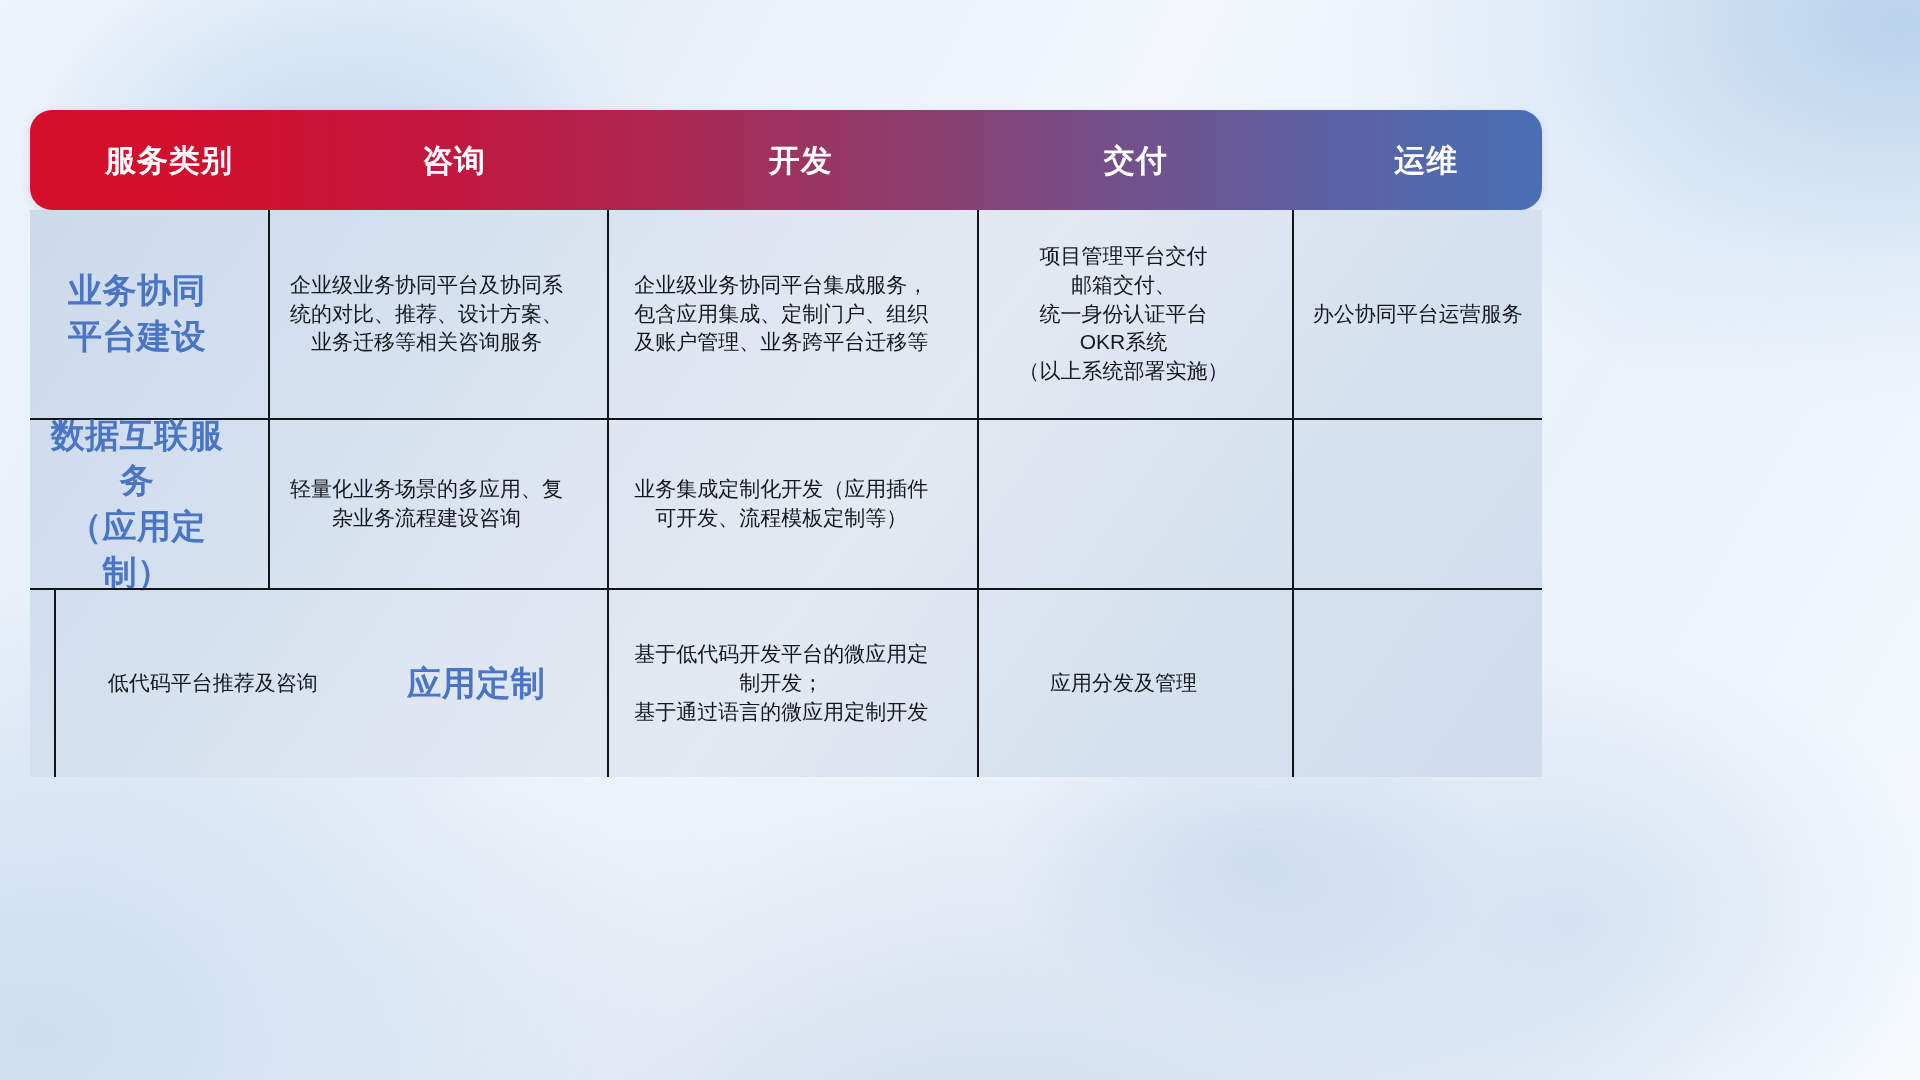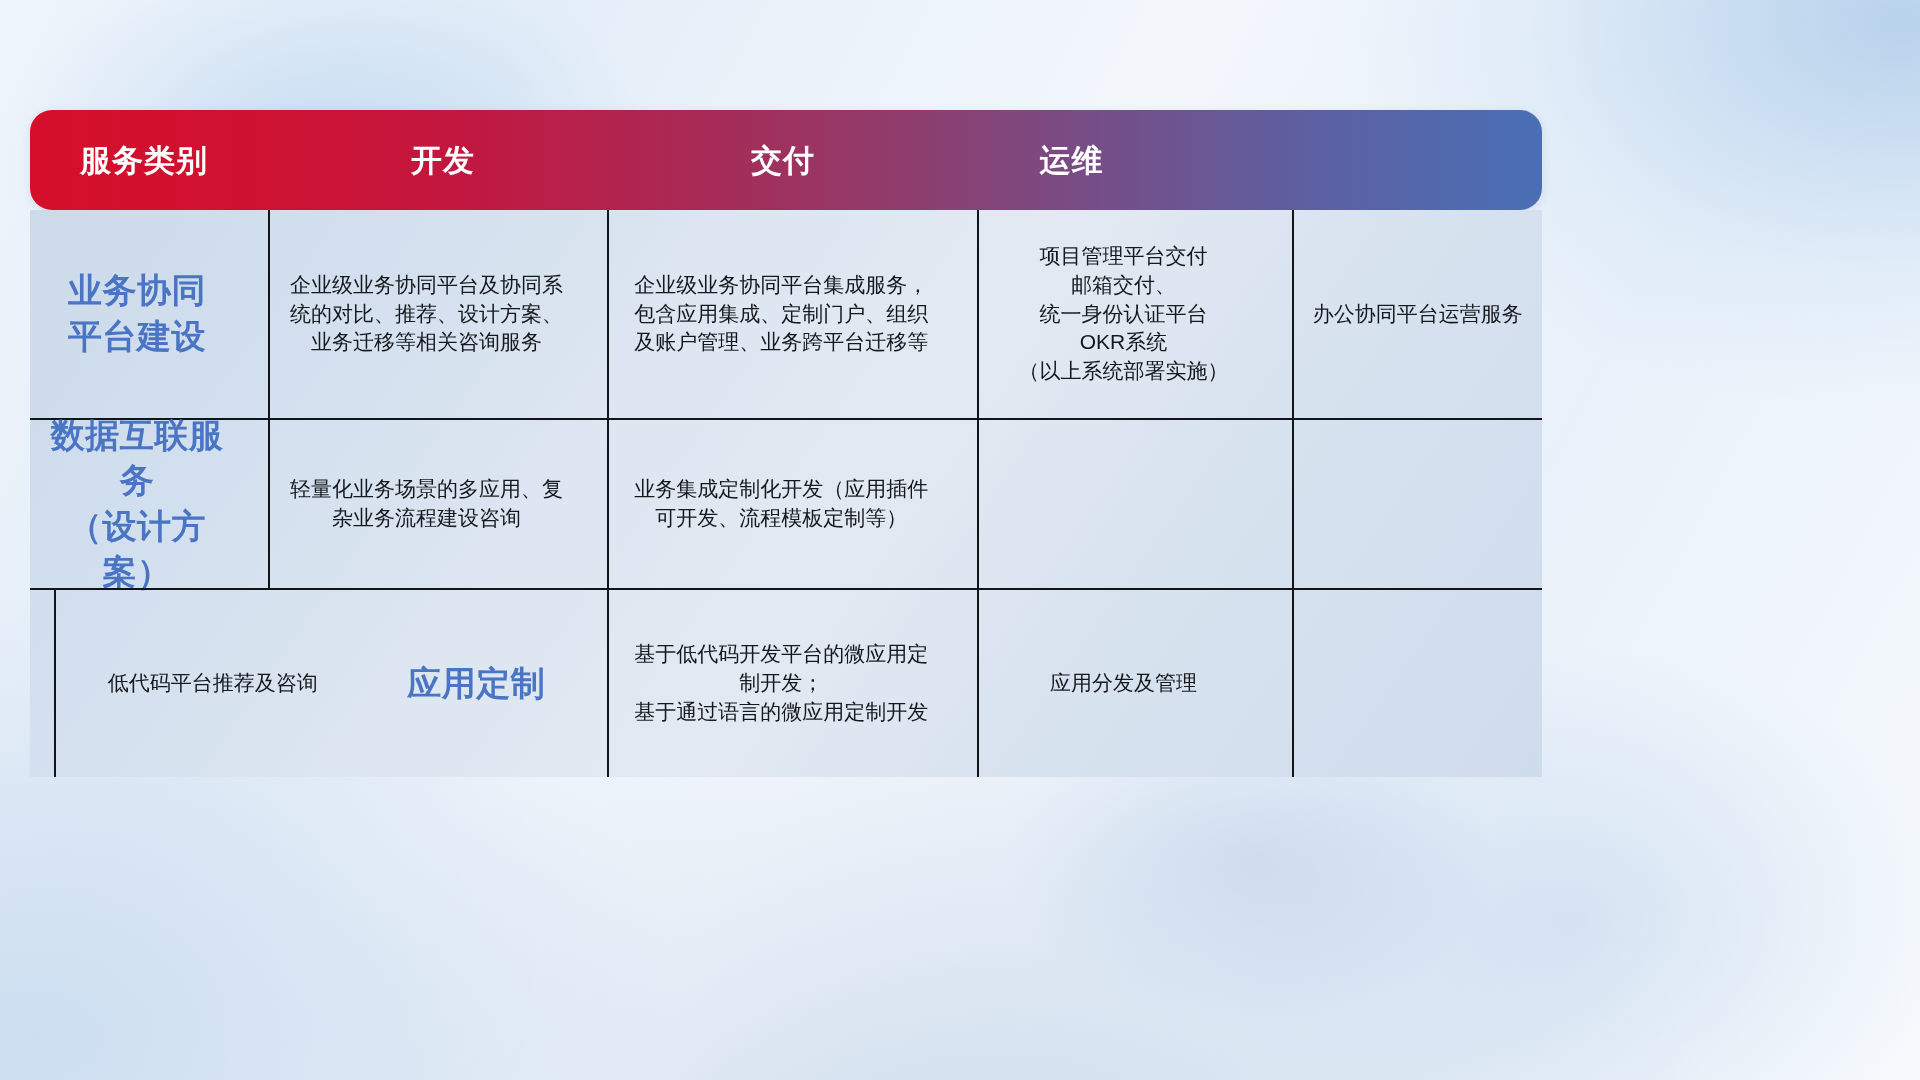--- a/index.html
+++ b/index.html
@@ -75,20 +75,21 @@
     box-shadow: 0 2px 10px rgba(40,60,110,0.10);
   }
   .hcell {
     color: #ffffff;
     font-size: 31px;
     font-weight: 700;
     letter-spacing: 1px;
     text-align: center;
     line-height: 1;
     white-space: nowrap;
+    padding-left: 40px;
   }
 
   
   #table-body {
     position: relative;
     display: flex;
     flex-direction: column;
     background: linear-gradient(125deg,
         #ccdaea 0%,
         #d2dfee 18%,
@@ -143,20 +144,21 @@
 <div id="page-bg">
   <div id="bg-blob-a"></div>
   <div id="bg-blob-b"></div>
   <div id="bg-blob-c"></div>
 </div>
 
 <div id="table-wrap">
 
   <div id="table-header">
     <div class="hcell c0">服务类别</div>
+    <div class="hcell c1">咨询</div>
     <div class="hcell c2">开发</div>
     <div class="hcell c3">交付</div>
     <div class="hcell c4">运维</div>
   </div>
 
   <div id="table-body">
 
     <div class="trow r0">
       <div class="tcell label c0">业务协同
 平台建设</div>
@@ -169,21 +171,21 @@
       <div class="tcell c3 vline">项目管理平台交付
 邮箱交付、
 统一身份认证平台
 OKR系统
 （以上系统部署实施）</div>
       <div class="tcell c4 vline">办公协同平台运营服务</div>
     </div>
 
     <div class="trow r1">
       <div class="tcell label c0">数据互联服务
-（设计方案）</div>
+（应用定制）</div>
       <div class="tcell c1 vline">轻量化业务场景的多应用、复
 杂业务流程建设咨询</div>
       <div class="tcell c2 vline">业务集成定制化开发（应用插件
 可开发、流程模板定制等）</div>
       <div class="tcell c3 vline"></div>
       <div class="tcell c4 vline"></div>
     </div>
 
     <div class="trow r2">
       <div class="tcell c1 vline">低代码平台推荐及咨询</div>

